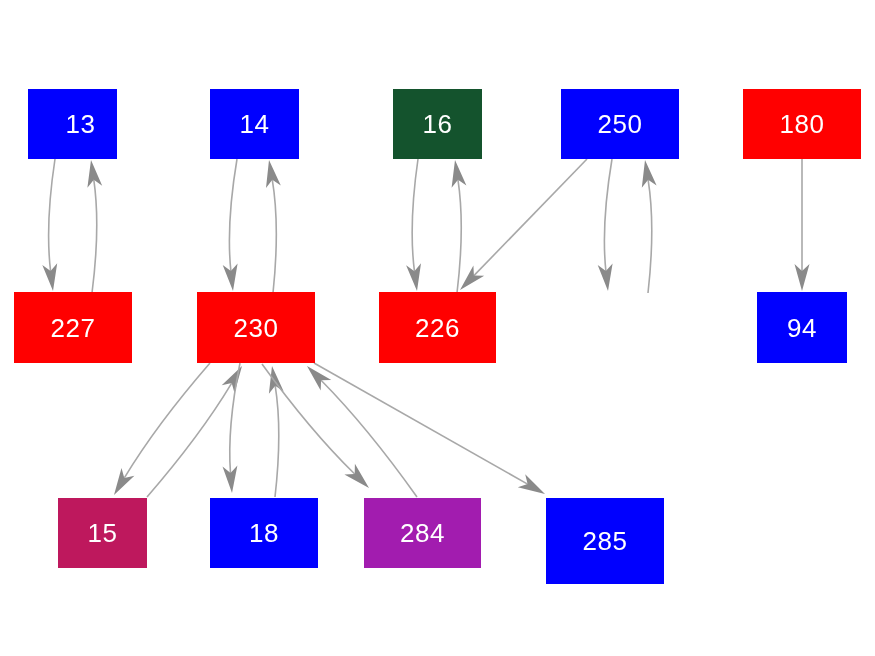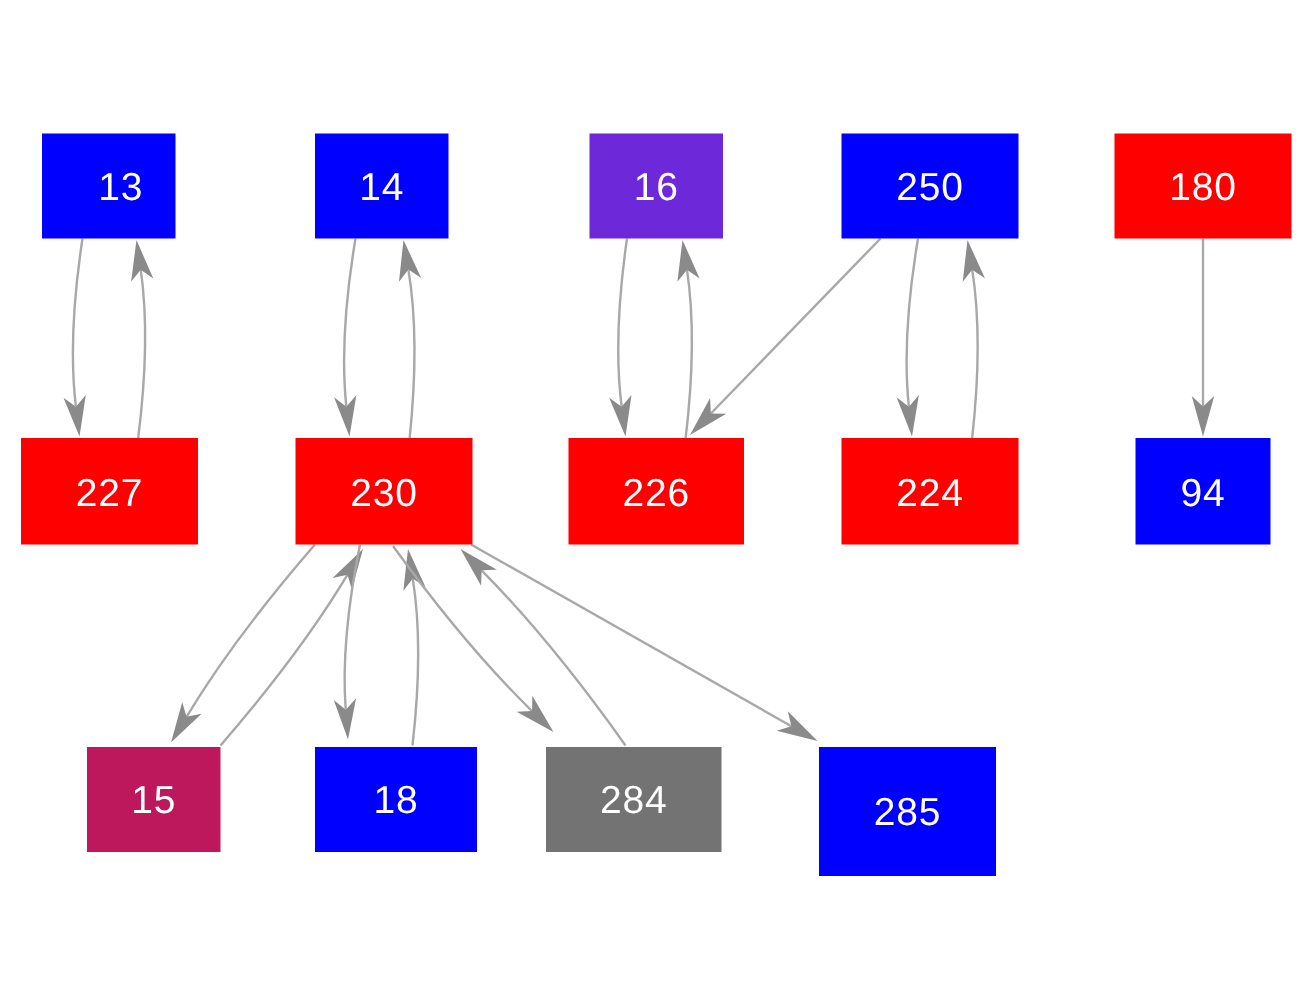--- a/index.html
+++ b/index.html
@@ -72,50 +72,47 @@
       <path d="M 314 363 Q 429.5 428.5 527.602787614663 484.13404838753615" fill="none" stroke="#a8a8a8" stroke-width="1.6"></path>
       <polygon points="545.0,494.0 517.8,487.2 527.6,484.1 525.2,474.2" fill="#8a8a8a"></polygon>
     </svg>
   <div id="node-layer">
       <div class="node" style="left: 28px; top: 89px; width: 89px; height: 70px; background: rgb(0, 0, 255); padding-left: 16px;">
         <span class="node-label">13</span>
       </div>
       <div class="node" style="left: 210px; top: 89px; width: 89px; height: 70px; background: rgb(0, 0, 255);">
         <span class="node-label">14</span>
       </div>
-      <div class="node" style="left: 393px; top: 89px; width: 89px; height: 70px; background: #6d28d9; text-align: right;">
+      <div class="node" style="left: 393px; top: 89px; width: 89px; height: 70px; background: #14532d; text-align: right;">
         <span class="node-label">16</span>
       </div>
       <div class="node" style="left: 561px; top: 89px; width: 118px; height: 70px; background: rgb(0, 0, 255);">
         <span class="node-label">250</span>
       </div>
       <div class="node" style="left: 743px; top: 89px; width: 118px; height: 70px; background: rgb(255, 0, 0);">
         <span class="node-label">180</span>
       </div>
       <div class="node" style="left: 14px; top: 292px; width: 118px; height: 71px; background: rgb(255, 0, 0);">
         <span class="node-label">227</span>
       </div>
       <div class="node" style="left: 197px; top: 292px; width: 118px; height: 71px; background: rgb(255, 0, 0);">
         <span class="node-label">230</span>
       </div>
       <div class="node" style="left: 379px; top: 292px; width: 117px; height: 71px; background: rgb(255, 0, 0);">
         <span class="node-label">226</span>
       </div>
-      <div class="node" style="left: 561px; top: 292px; width: 118px; height: 71px; background: rgb(255, 0, 0);">
-        <span class="node-label">224</span>
-      </div>
       <div class="node" style="left: 757px; top: 292px; width: 90px; height: 71px; background: rgb(0, 0, 255);">
         <span class="node-label">94</span>
       </div>
       <div class="node" style="left: 58px; top: 498px; width: 89px; height: 70px; background: #be185d;">
         <span class="node-label">15</span>
       </div>
       <div class="node" style="left: 210px; top: 498px; width: 108px; height: 70px; background: rgb(0, 0, 255);">
         <span class="node-label">18</span>
       </div>
-      <div class="node" style="left: 364px; top: 498px; width: 117px; height: 70px; background: #737373;">
+      <div class="node" style="left: 364px; top: 498px; width: 117px; height: 70px; background: #a21caf;">
         <span class="node-label">284</span>
       </div>
       <div class="node" style="left: 546px; top: 498px; width: 118px; height: 86px; background: rgb(0, 0, 255);">
         <span class="node-label">285</span>
       </div>
     </div>
 </div>
 
 </body></html>

